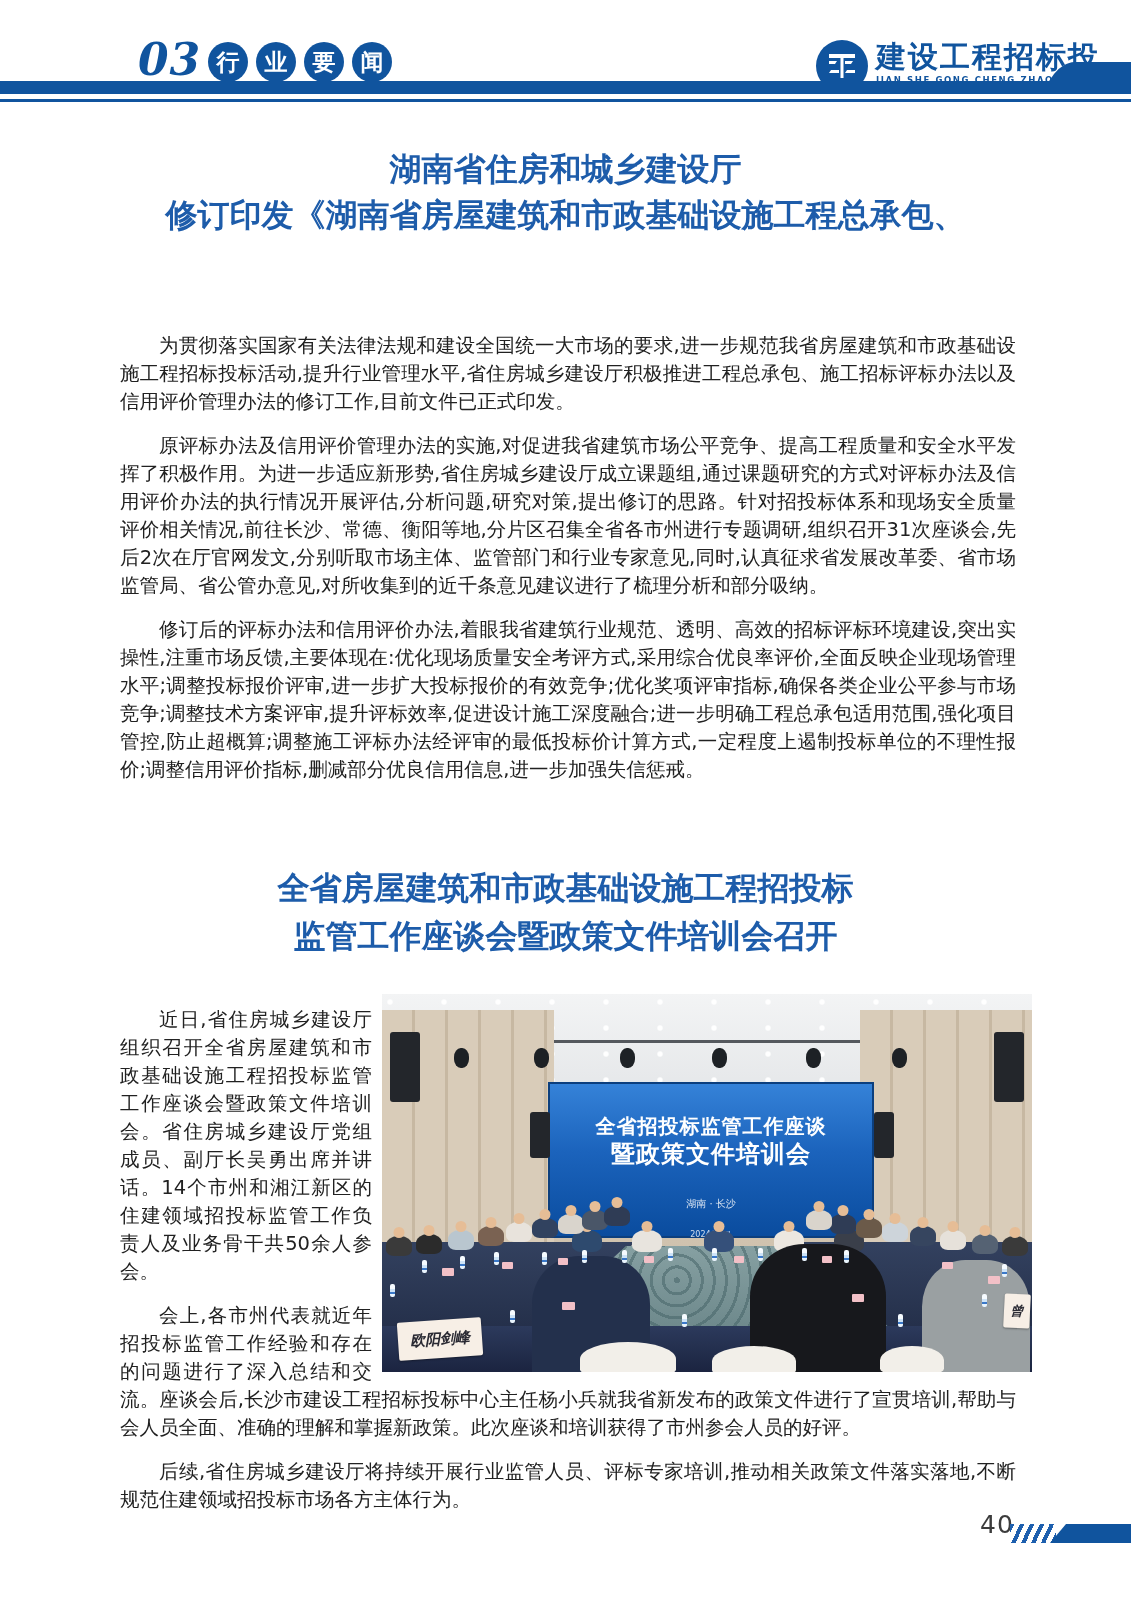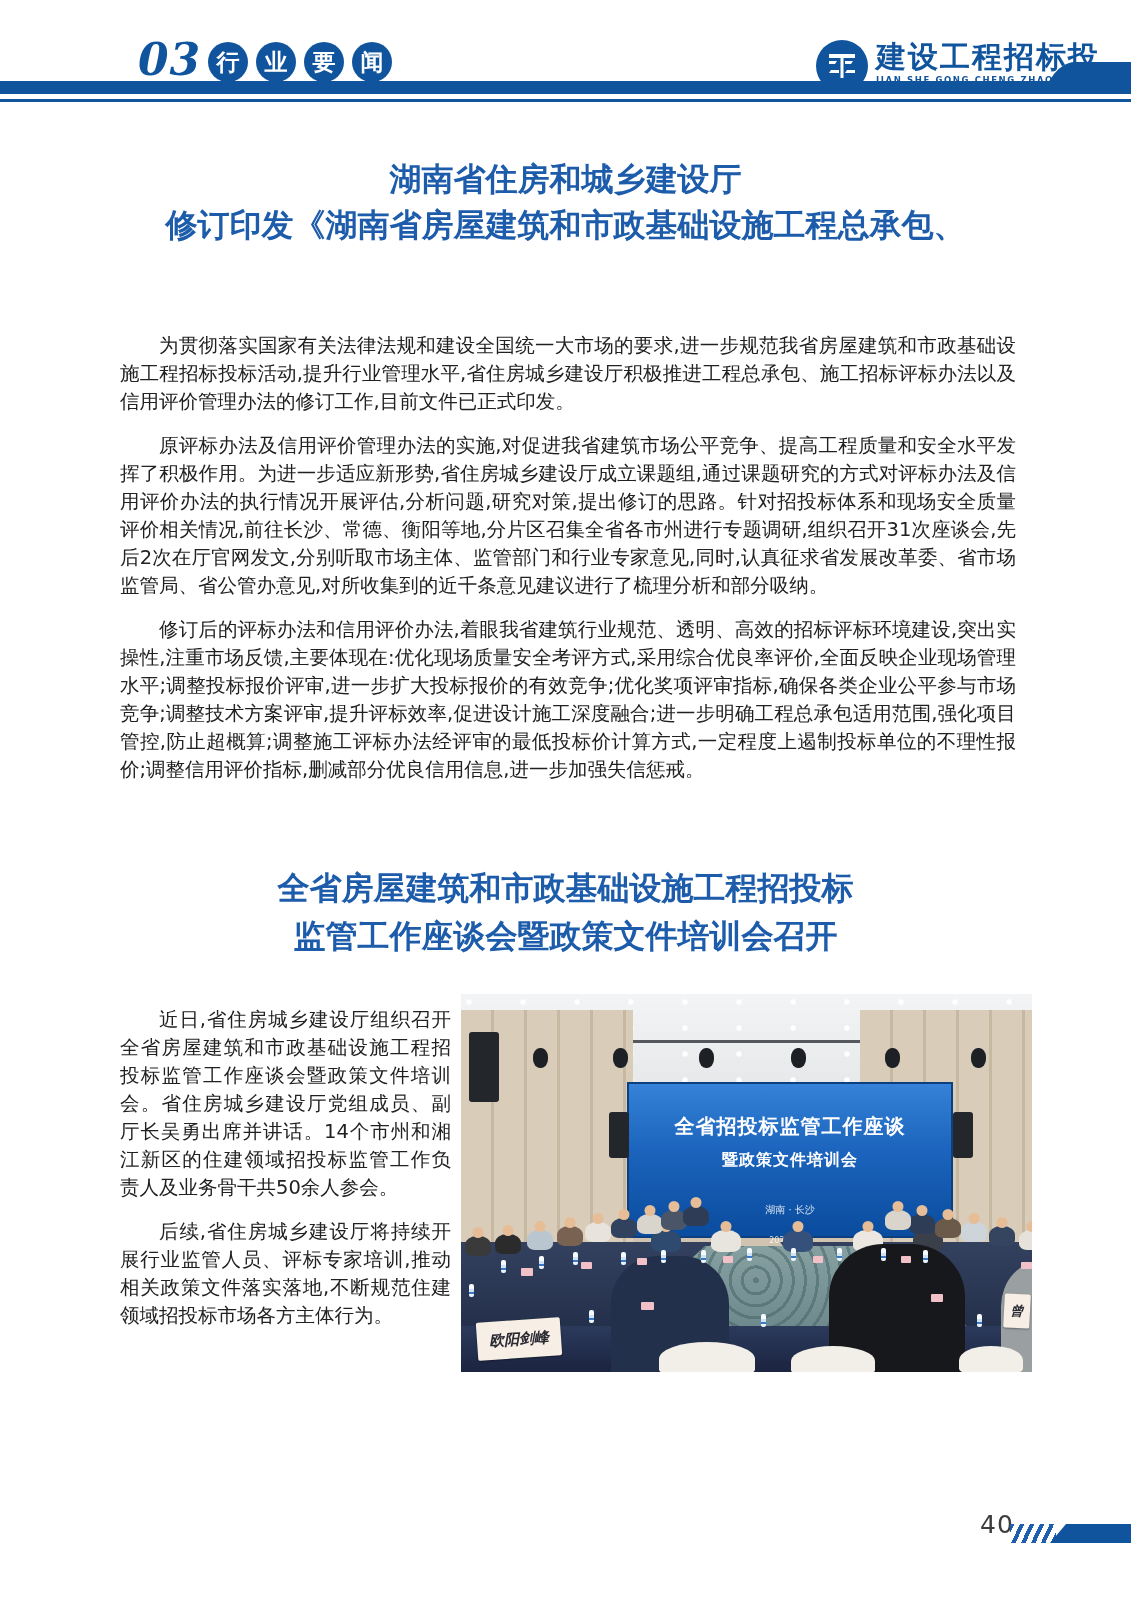--- a/index.html
+++ b/index.html
@@ -19,45 +19,45 @@
   .logo-mark{width:52px;height:52px;border-radius:50%;background:var(--blue);display:flex;align-items:center;justify-content:center;flex:0 0 auto;}
   .logo-text{display:flex;flex-direction:column;}
   .logo-title{font-weight:bold;font-size:30px;color:var(--blue);letter-spacing:2px;line-height:34px;}
   .logo-sub{font-weight:bold;font-size:8.5px;color:var(--blue);letter-spacing:1.6px;margin-top:1px;}
   .bar-thick{position:absolute;left:0;top:81px;width:1131px;height:13px;background:var(--blue);}
   .bar-thin{position:absolute;left:0;top:99px;width:1131px;height:3px;background:var(--blue);}
   .bar-wedge{position:absolute;right:-8px;top:62px;width:92px;height:22px;background:var(--blue);transform:skewX(-35deg);transform-origin:100% 100%;border-top-left-radius:12px;}
 
   
   .a-title{position:absolute;left:0;width:1131px;text-align:center;font-family:"DejaVu Serif","Liberation Serif",serif;font-weight:bold;color:var(--title-blue);}
-  #title1{top:156px;font-size:32px;line-height:46px;}
+  #title1{top:146px;font-size:32px;line-height:46px;}
   #title2{top:864px;font-size:32px;line-height:48px;}
   .a-title span{display:block;}
 
   
   .body-block{position:absolute;left:104px;width:928px;font-size:19.5px;line-height:28px;text-align:justify;color:var(--ink);}
   #article1-body{top:316px;}
   #article2-body{top:990px;}
   .body-block p{text-indent:2em;margin:16px;}
 
   
-  .photo{float:right;width:571px;height:378px;margin:4px 0 8px 10px;position:relative;overflow:hidden;background:linear-gradient(180deg,#eef0f1 0%,#e7e4df 18%,#d6c9b6 30%,#cfc2ae 70%,#c3b6a2 100%);}
+  .photo{float:right;width:650px;height:378px;margin:4px 0 8px 10px;position:relative;overflow:hidden;background:linear-gradient(180deg,#eef0f1 0%,#e7e4df 18%,#d6c9b6 30%,#cfc2ae 70%,#c3b6a2 100%);}
   .ph-ceiling{position:absolute;left:0;top:0;width:100%;height:92px;background:
       radial-gradient(circle at 8px 8px,#ffffff 2px,rgba(255,255,255,0) 3.4px),
       linear-gradient(180deg,#f3f4f5 0%,#e6e8ea 100%);
       background-size:54px 26px,100% 100%;}
   .ph-track{position:absolute;left:58px;top:46px;width:534px;height:3px;background:#55595e;}
   .spot{position:absolute;width:15px;height:20px;background:#1d2125;border-radius:45%;top:54px;}
   .speaker{position:absolute;background:#23262b;border-radius:3px;}
   .wall{position:absolute;top:16px;height:258px;background:repeating-linear-gradient(90deg,#d9ccb9 0 30px,#c7b8a2 30px 33px);}
   .wall.left{left:0;width:172px;}
   .wall.right{right:0;width:172px;}
   .screen{position:absolute;left:168px;top:90px;width:322px;height:152px;background:linear-gradient(180deg,#3582d8 0%,#1b63bc 45%,#0a4c9e 100%);box-shadow:0 0 0 2px #0c3f7e;display:flex;flex-direction:column;align-items:center;color:#fff;}
   .screen-l1{margin-top:28px;font-weight:bold;font-size:20px;letter-spacing:1px;}
-  .screen-l2{font-weight:bold;font-size:16px;letter-spacing:1px;margin-top:6px;}
+  .screen-l2{font-weight:bold;font-size:24px;letter-spacing:1px;}
   .screen-s1{margin-top:22px;font-size:10px;opacity:.85;}
   .screen-s2{margin-top:3px;font-size:8px;opacity:.8;}
   .head-table{position:absolute;left:148px;top:254px;width:360px;height:30px;background:linear-gradient(180deg,#33415f,#222c49);}
   .side-table{position:absolute;top:248px;height:130px;background:linear-gradient(180deg,#33415f,#1d2740);}
   .side-table.l{left:0;width:252px;clip-path:polygon(0 0,100% 0,62% 100%,0 100%);}
   .side-table.r{right:0;width:252px;clip-path:polygon(0 0,100% 0,100% 100%,38% 100%);}
   .carpet{position:absolute;left:150px;top:252px;width:362px;height:86px;clip-path:polygon(26% 0,74% 0,100% 100%,0 100%);
       background:
       repeating-radial-gradient(circle at 40% 40%, rgba(70,100,104,.55) 0 3px, rgba(0,0,0,0) 3px 12px),
       linear-gradient(180deg,#86a0a2,#6d888b);}
@@ -247,18 +247,19 @@
         <div class="card" style="left:120px;top:268px;width:11px;height:7px;"></div>
         <div class="card" style="left:560px;top:268px;width:11px;height:7px;"></div>
         <div class="card" style="left:606px;top:282px;width:12px;height:8px;"></div>
         <div class="card" style="left:470px;top:300px;width:12px;height:8px;"></div>
         <div class="card" style="left:180px;top:308px;width:13px;height:8px;"></div>
       </div>
     <div class="namecard">欧阳剑峰</div>
     <div class="namecard r">曾</div>
   </div>
   <p>近日,省住房城乡建设厅组织召开全省房屋建筑和市政基础设施工程招投标监管工作座谈会暨政策文件培训会。省住房城乡建设厅党组成员、副厅长吴勇出席并讲话。14个市州和湘江新区的住建领域招投标监管工作负责人及业务骨干共50余人参会。</p>
+  <p>会上,各市州代表就近年招投标监管工作经验和存在的问题进行了深入总结和交流。座谈会后,长沙市建设工程招标投标中心主任杨小兵就我省新发布的政策文件进行了宣贯培训,帮助与会人员全面、准确的理解和掌握新政策。此次座谈和培训获得了市州参会人员的好评。</p>
   <p>后续,省住房城乡建设厅将持续开展行业监管人员、评标专家培训,推动相关政策文件落实落地,不断规范住建领域招投标市场各方主体行为。</p>
 </div>
 
 <span class="page-num">40</span>
 <div class="foot-stripes"></div>
 <div class="foot-bar"></div>
 
 </body></html>

